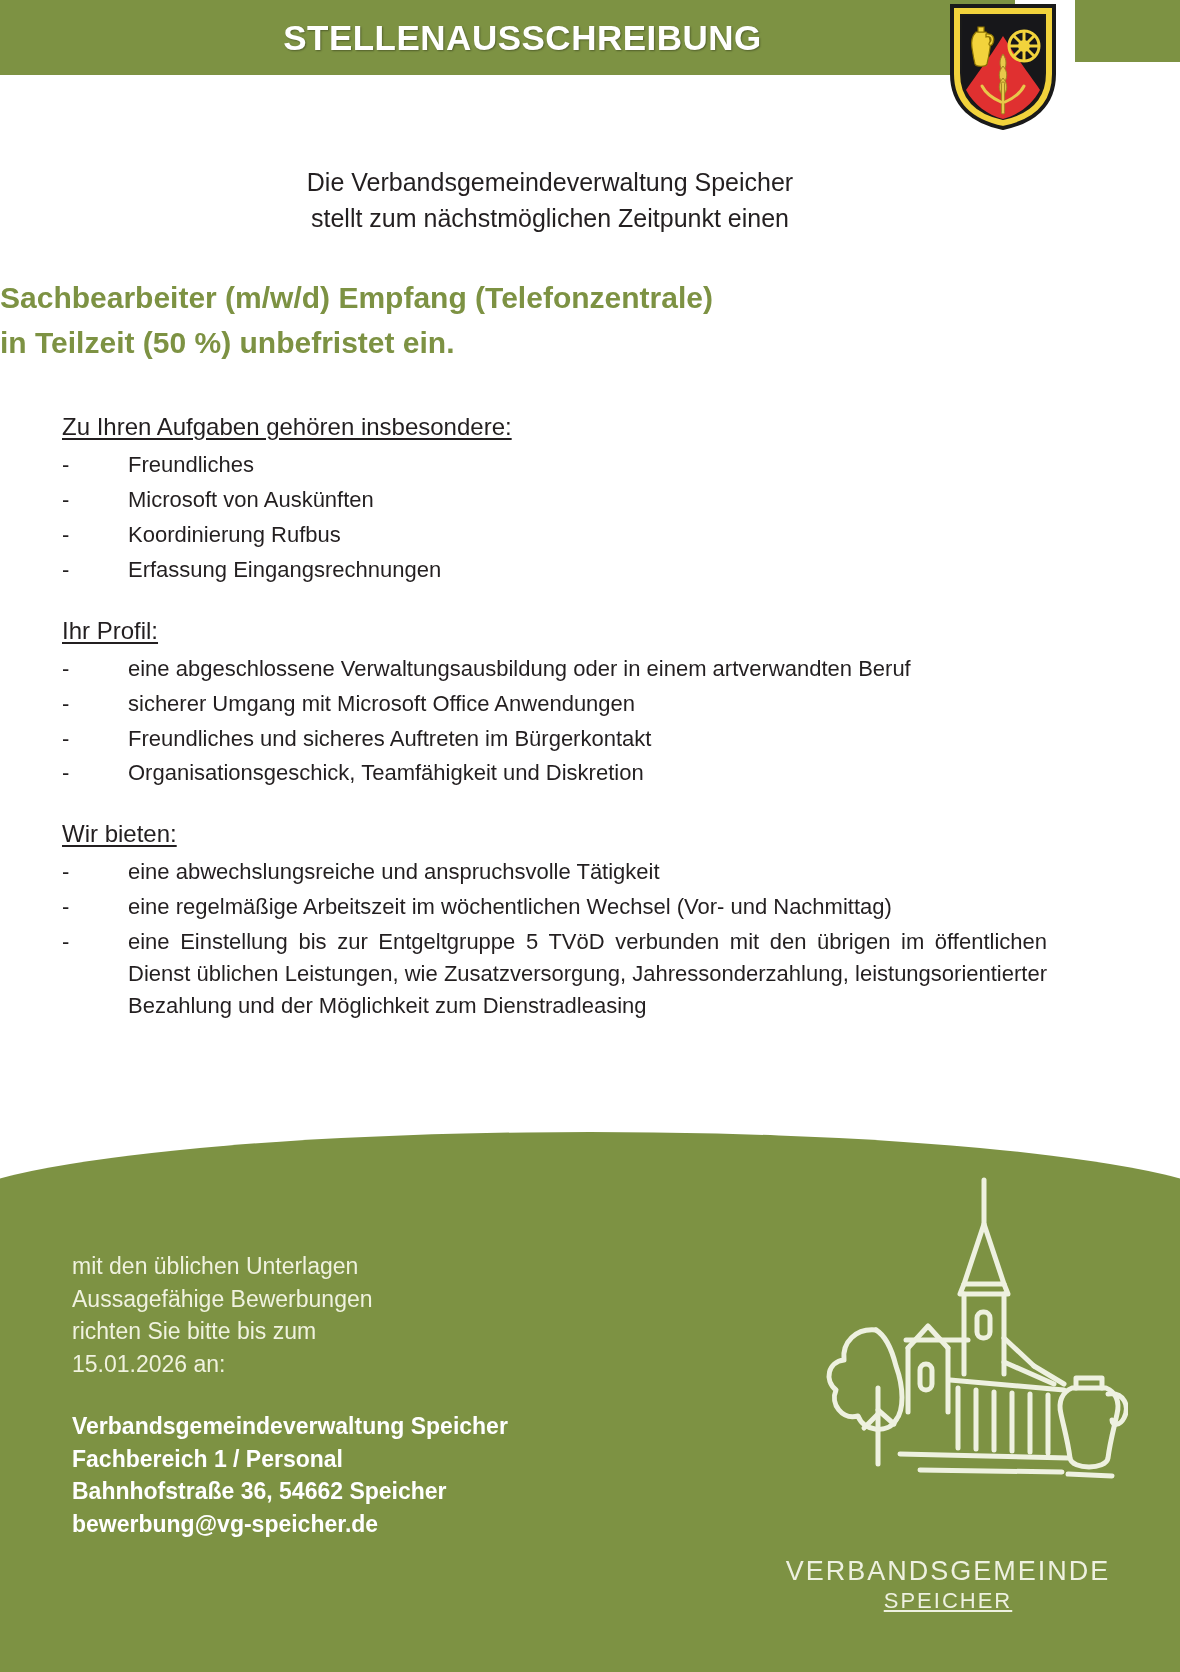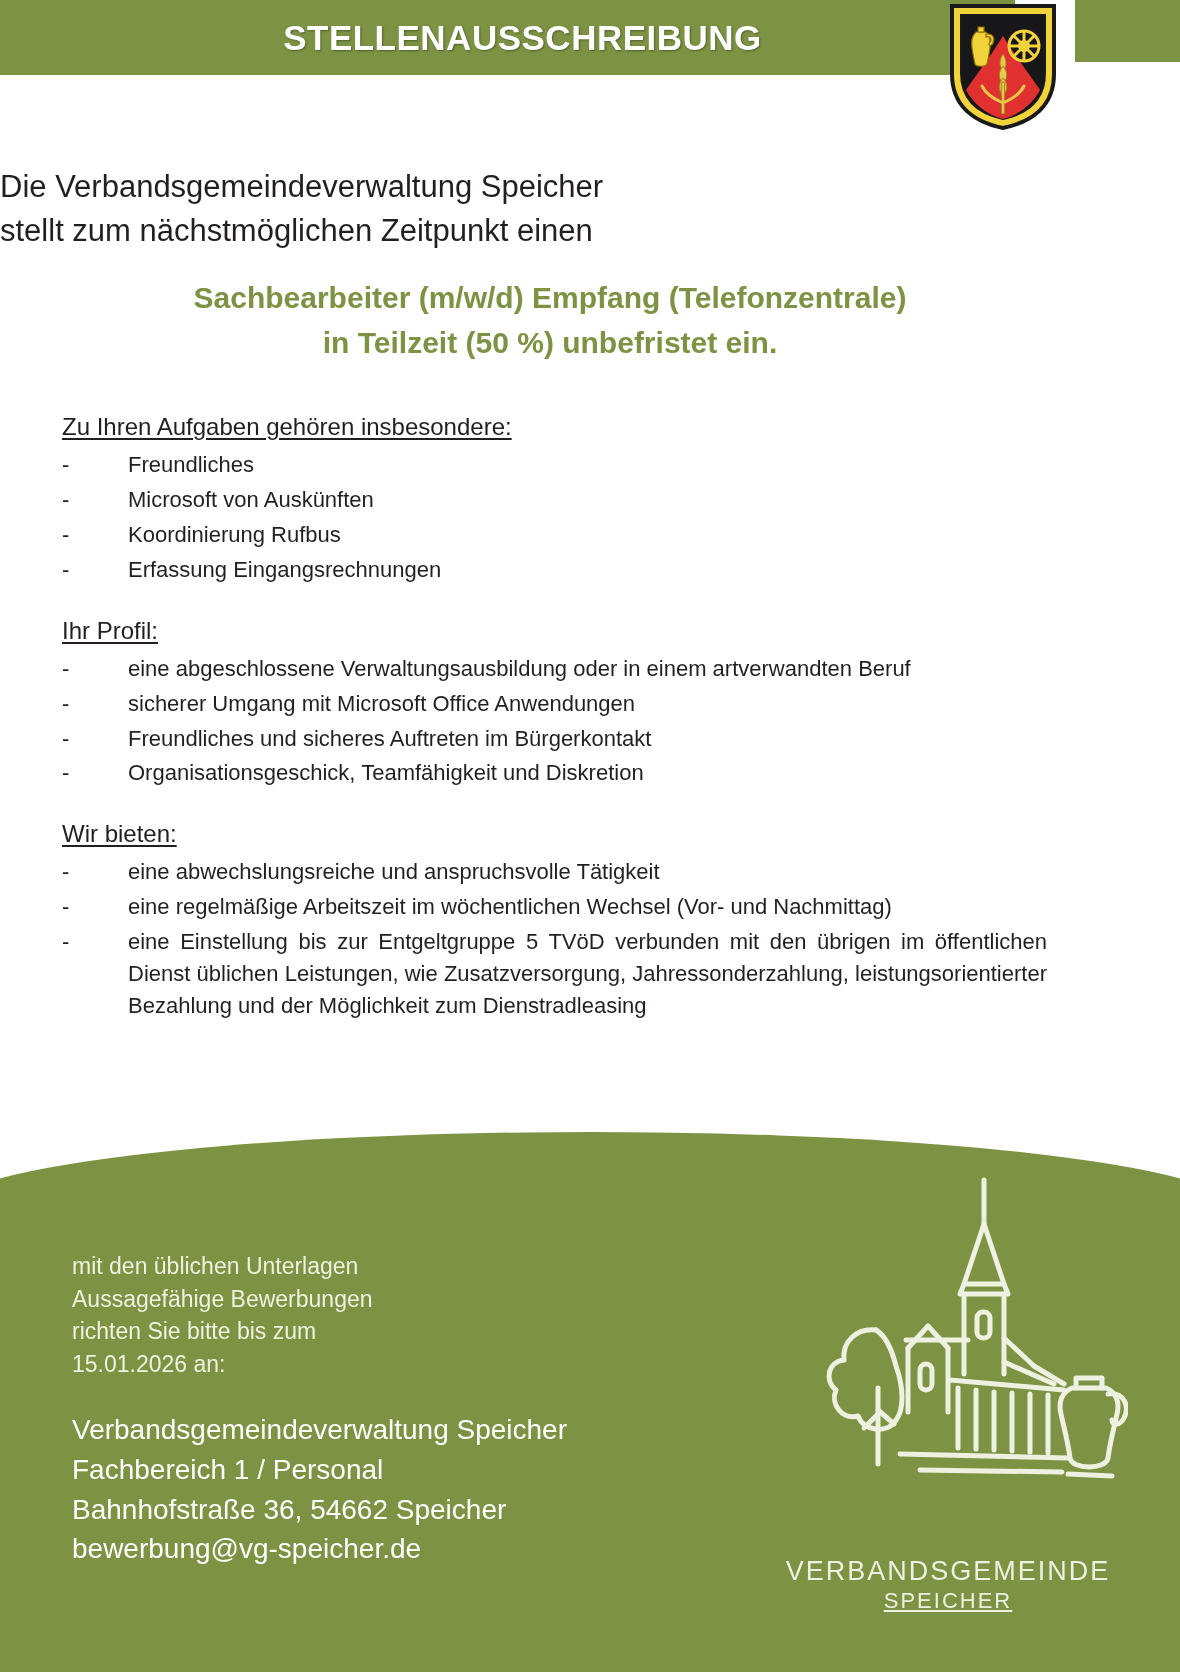--- a/index.html
+++ b/index.html
@@ -61,30 +61,31 @@
     width: 110px;
     height: 128px;
   }
 
   
   .intro {
     position: absolute;
     top: 165px;
     left: 0;
     width: 1100px;
+    text-align: center;
     color: #231f20;
-    font-size: 31px;
+    font-size: 25px;
     line-height: 1.42;
   }
   .job-title {
     position: absolute;
     top: 275px;
     left: 0;
     width: 1100px;
-    text-align: center;
+    text-align: left;
     color: #7d9243;
     font-size: 30px;
     font-weight: bold;
     line-height: 1.5;
   }
 
   .content {
     position: absolute;
     top: 410px;
     left: 62px;
@@ -150,22 +151,22 @@
     top: 118px;
     color: #f0f2df;
     font-size: 23px;
     line-height: 1.42;
   }
   .footer-address {
     position: absolute;
     left: 72px;
     top: 278px;
     color: #ffffff;
-    font-size: 28px;
-    font-weight: normal;
+    font-size: 23px;
+    font-weight: bold;
     line-height: 1.42;
   }
   .footer-logo {
     position: absolute;
     right: 52px;
     top: 20px;
     width: 360px;
     height: 400px;
   }
   .footer-logo svg { display: block; width: 100%; height: 100%; }

